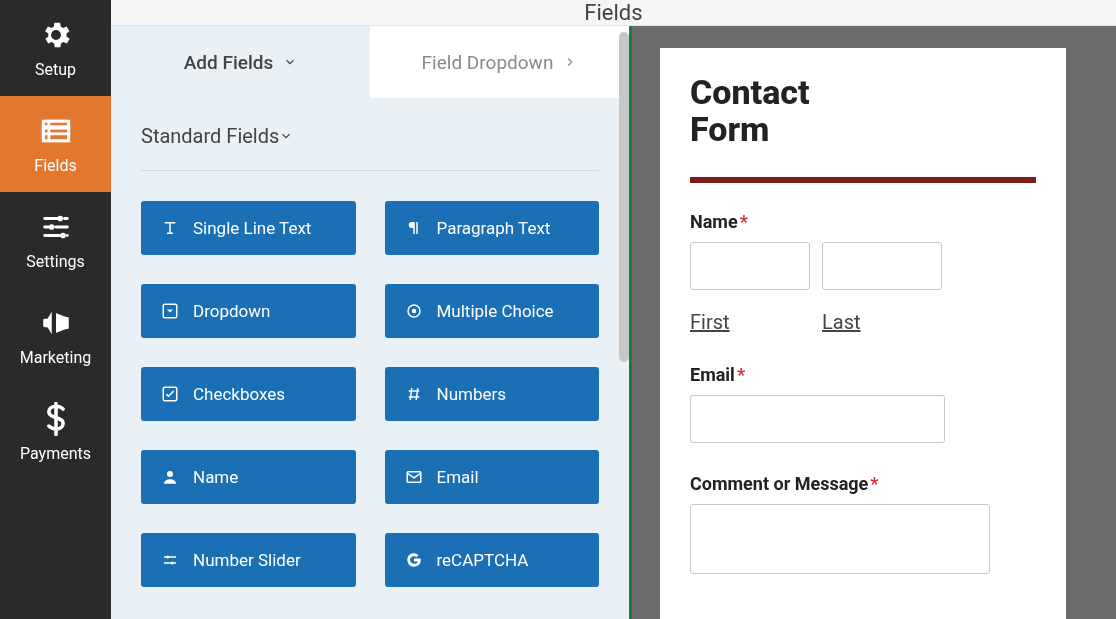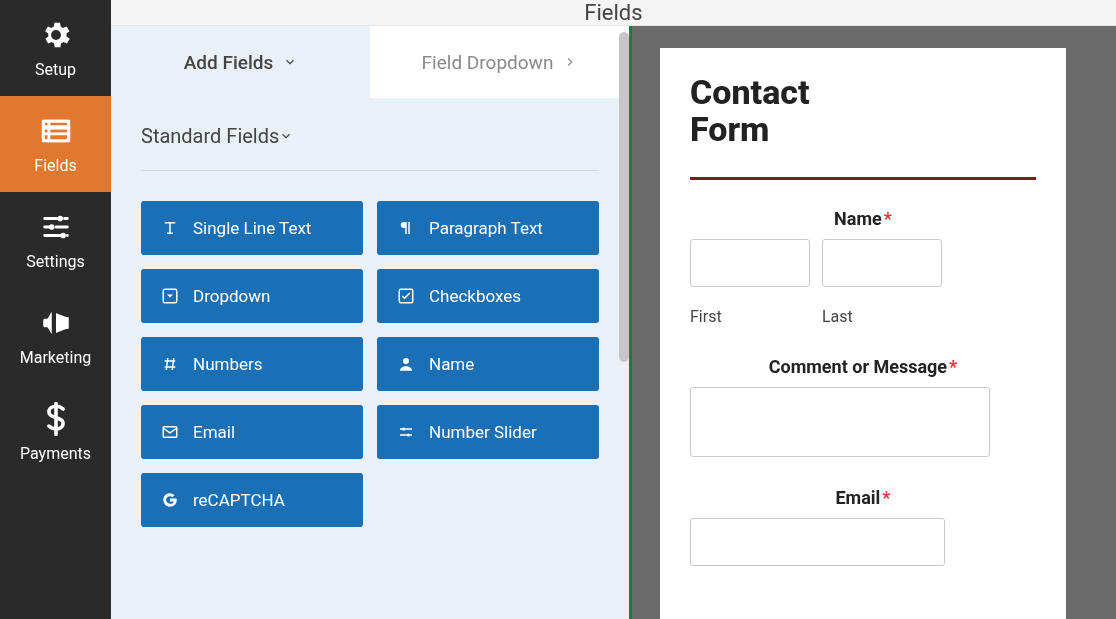--- a/index.html
+++ b/index.html
@@ -49,21 +49,21 @@
   .section {
     padding: 26px 30px 8px 30px;
   }
   .section-header {
     display: flex; align-items: center; justify-content: flex-start;
     font-size: 20px; color: #444; padding-bottom: 22px;
     border-bottom: 1px solid #cfd9e2; margin-bottom: 22px;
   }
   .chev-sm { width: 14px; height: 14px; fill:#444; }
   .field-grid {
-    display: grid; grid-template-columns: 1fr 1fr; gap: 14px;
+    display: grid; grid-template-columns: 1fr 1fr; gap: 29px;
     padding: 0 30px 30px 30px;
     text-align: center;
   }
   .field-btn {
     height: 54px; background: #1a6fb5; color: #fff;
     display: flex; align-items: center; gap: 14px;
     padding: 0 20px; font-size: 17px; border-radius: 3px;
     cursor: pointer;
   }
   .field-btn svg { width: 18px; height: 18px; fill: #fff; flex-shrink:0; }
@@ -74,33 +74,33 @@
   }
   
   .preview-wrap {
     flex: 1; background: #6b6b6b; padding: 22px 50px 0 28px;
   }
   .preview {
     background: #fff; height: 100%; padding: 26px 30px;
   }
   .form-title {
     font-size: 34px; font-weight: 800; color: #222; line-height: 1.1;
-    padding-bottom: 28px; border-bottom: 3px solid #7f1d1d; margin-bottom: 28px;
+    padding-bottom: 28px; border-bottom: 6px solid #7f1d1d; margin-bottom: 28px;
   }
   .field { margin-bottom: 30px; }
-  .field-label { font-size: 18px; font-weight: 700; color: #222; margin-bottom: 10px; display:block;text-align:center;}
+  .field-label { font-size: 18px; font-weight: 700; color: #222; margin-bottom: 10px; display:block;}
   .req { color: #d63638; margin-left: 2px; }
   .name-row { display: flex; gap: 12px; }
   .name-col { display: flex; flex-direction: column; }
   .txt-input {
     border: 1px solid #c9c9c9; height: 48px; border-radius: 3px;
     background:#fff; width: 120px;
   }
   .txt-input.full { width: 255px; }
-  .sub-label { font-size: 16px; color: #444; margin-top: 20px; }
+  .sub-label { font-size: 20px; color: #444; margin-top: 20px; text-decoration: underline; }
   .textarea {
     border: 1px solid #c9c9c9; height: 70px; width: 300px; border-radius:3px;
   }
 </style>
 </head>
 <body>
 
 <div class="nav">
   <div class="nav-item">
     <svg viewBox="0 0 24 24">
@@ -183,20 +183,27 @@
               <path d="M13 4H9a4 4 0 000 8h2v8h2V4h2v16h2V4z"></path>
             </svg>
           <span>Paragraph Text</span>
         </div>
         <div class="field-btn">
           <svg viewBox="0 0 24 24">
               <rect x="3" y="3" width="18" height="18" rx="2" fill="none" stroke="#fff" stroke-width="2"></rect>
               <path d="M8 10l4 4 4-4" fill="#fff"></path>
             </svg>
           <span>Dropdown</span>
+        </div>
+        <div class="field-btn">
+          <svg viewBox="0 0 24 24">
+              <circle cx="12" cy="12" r="8" fill="none" stroke="#fff" stroke-width="2"></circle>
+              <circle cx="12" cy="12" r="3" fill="#fff"></circle>
+            </svg>
+          <span>Multiple Choice</span>
         </div>
         <div class="field-btn">
           <svg viewBox="0 0 24 24">
               <rect x="3" y="3" width="18" height="18" rx="2" fill="none" stroke="#fff" stroke-width="2"></rect>
               <path d="M7 12l3 3 7-7" stroke="#fff" stroke-width="2" fill="none"></path>
             </svg>
           <span>Checkboxes</span>
         </div>
         <div class="field-btn">
           <svg viewBox="0 0 24 24">
@@ -255,28 +262,28 @@
             </div>
             <div class="name-col">
               <div class="txt-input"></div>
               <span class="sub-label">Last</span>
             </div>
           </div>
         </div>
 
         <div class="field">
           <label class="field-label">
+            <span>Email</span><span class="req">*</span>
+          </label>
+          <div class="txt-input full"></div>
+        </div>
+
+        <div class="field">
+          <label class="field-label">
             <span>Comment or Message</span><span class="req">*</span>
           </label>
           <div class="textarea"></div>
         </div>
-
-        <div class="field">
-          <label class="field-label">
-            <span>Email</span><span class="req">*</span>
-          </label>
-          <div class="txt-input full"></div>
-        </div>
       </div>
     </div>
 
   </div>
 </div>
 
 </body></html>

